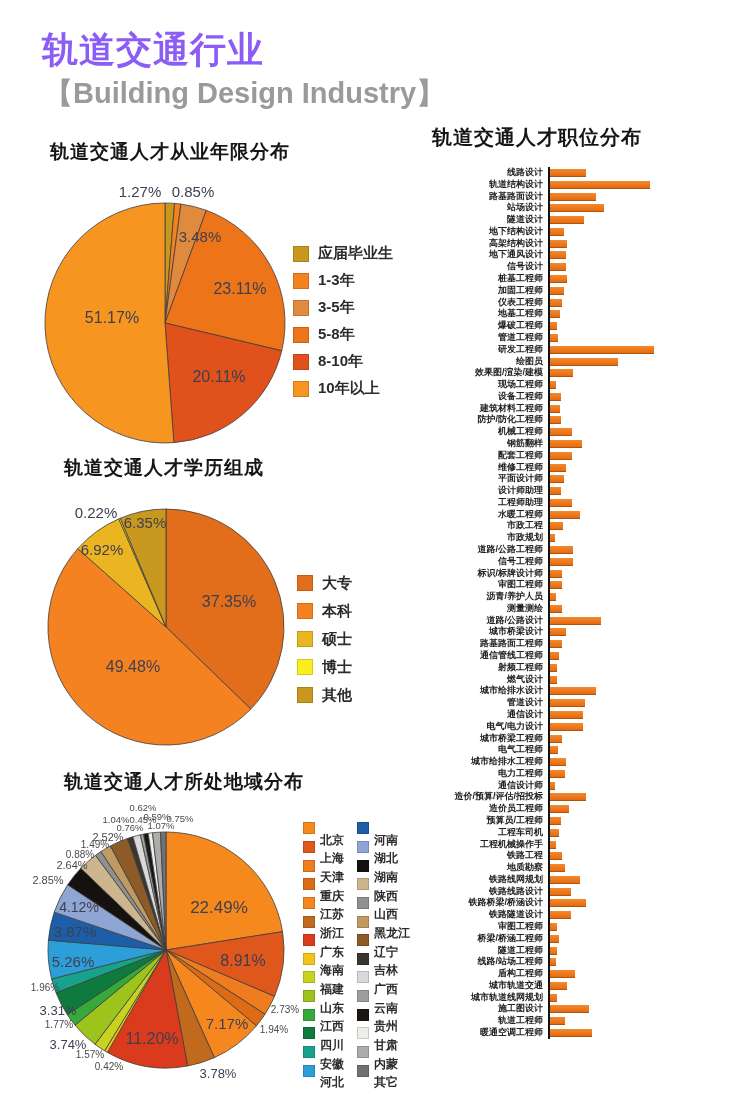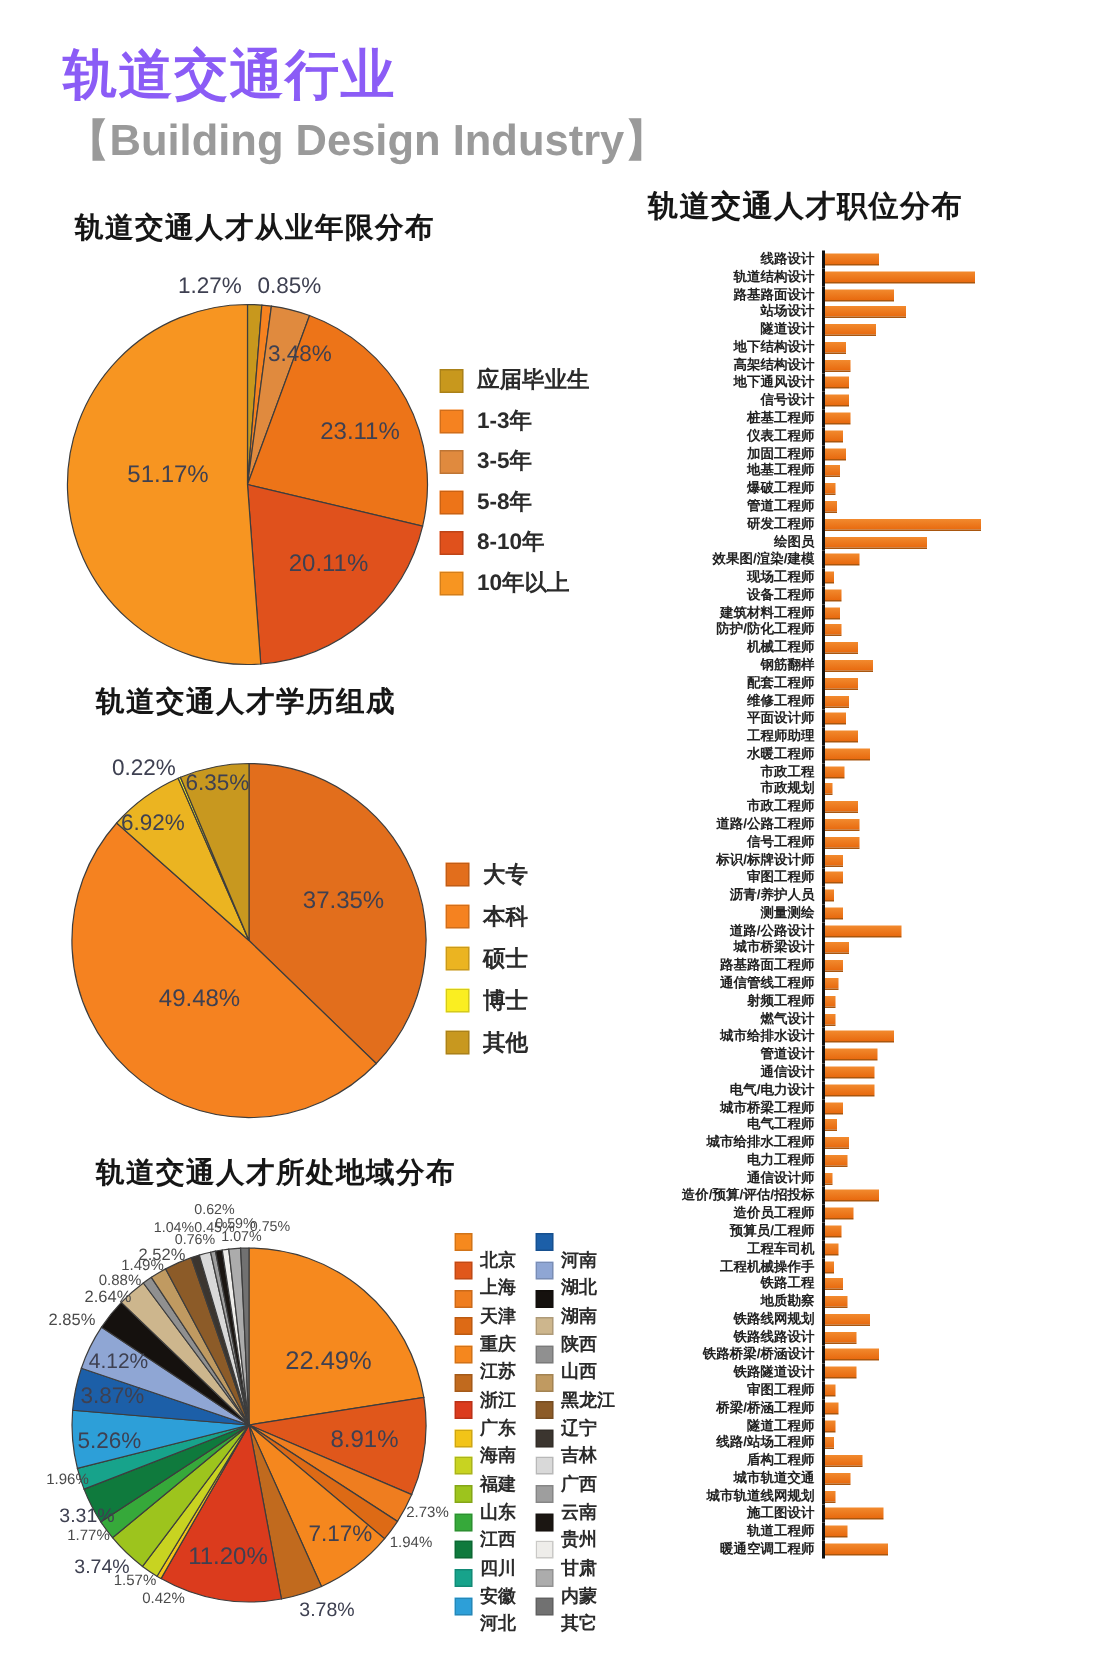--- a/index.html
+++ b/index.html
@@ -359,149 +359,149 @@
           <div class="bbar" style="width: 16px;"></div>
         </div>
       </div>
       <div class="brow">
         <div class="blabel">桩基工程师</div>
         <div class="bwrap">
           <div class="bbar" style="width: 17px;"></div>
         </div>
       </div>
       <div class="brow">
+        <div class="blabel">加固工程师</div>
+        <div class="bwrap">
+          <div class="bbar" style="width: 14px;"></div>
+        </div>
+      </div>
+      <div class="brow">
         <div class="blabel">仪表工程师</div>
         <div class="bwrap">
           <div class="bbar" style="width: 12px;"></div>
         </div>
       </div>
       <div class="brow">
-        <div class="blabel">加固工程师</div>
+        <div class="blabel">地基工程师</div>
+        <div class="bwrap">
+          <div class="bbar" style="width: 10px;"></div>
+        </div>
+      </div>
+      <div class="brow">
+        <div class="blabel">爆破工程师</div>
+        <div class="bwrap">
+          <div class="bbar" style="width: 7px;"></div>
+        </div>
+      </div>
+      <div class="brow">
+        <div class="blabel">管道工程师</div>
+        <div class="bwrap">
+          <div class="bbar" style="width: 8px;"></div>
+        </div>
+      </div>
+      <div class="brow">
+        <div class="blabel">研发工程师</div>
+        <div class="bwrap">
+          <div class="bbar" style="width: 104px;"></div>
+        </div>
+      </div>
+      <div class="brow">
+        <div class="blabel">绘图员</div>
+        <div class="bwrap">
+          <div class="bbar" style="width: 68px;"></div>
+        </div>
+      </div>
+      <div class="brow">
+        <div class="blabel">效果图/渲染/建模</div>
+        <div class="bwrap">
+          <div class="bbar" style="width: 23px;"></div>
+        </div>
+      </div>
+      <div class="brow">
+        <div class="blabel">现场工程师</div>
+        <div class="bwrap">
+          <div class="bbar" style="width: 6px;"></div>
+        </div>
+      </div>
+      <div class="brow">
+        <div class="blabel">设备工程师</div>
+        <div class="bwrap">
+          <div class="bbar" style="width: 11px;"></div>
+        </div>
+      </div>
+      <div class="brow">
+        <div class="blabel">建筑材料工程师</div>
+        <div class="bwrap">
+          <div class="bbar" style="width: 10px;"></div>
+        </div>
+      </div>
+      <div class="brow">
+        <div class="blabel">防护/防化工程师</div>
+        <div class="bwrap">
+          <div class="bbar" style="width: 11px;"></div>
+        </div>
+      </div>
+      <div class="brow">
+        <div class="blabel">机械工程师</div>
+        <div class="bwrap">
+          <div class="bbar" style="width: 22px;"></div>
+        </div>
+      </div>
+      <div class="brow">
+        <div class="blabel">钢筋翻样</div>
+        <div class="bwrap">
+          <div class="bbar" style="width: 32px;"></div>
+        </div>
+      </div>
+      <div class="brow">
+        <div class="blabel">配套工程师</div>
+        <div class="bwrap">
+          <div class="bbar" style="width: 22px;"></div>
+        </div>
+      </div>
+      <div class="brow">
+        <div class="blabel">维修工程师</div>
+        <div class="bwrap">
+          <div class="bbar" style="width: 16px;"></div>
+        </div>
+      </div>
+      <div class="brow">
+        <div class="blabel">平面设计师</div>
         <div class="bwrap">
           <div class="bbar" style="width: 14px;"></div>
         </div>
       </div>
       <div class="brow">
-        <div class="blabel">地基工程师</div>
-        <div class="bwrap">
-          <div class="bbar" style="width: 10px;"></div>
-        </div>
-      </div>
-      <div class="brow">
-        <div class="blabel">爆破工程师</div>
-        <div class="bwrap">
-          <div class="bbar" style="width: 7px;"></div>
-        </div>
-      </div>
-      <div class="brow">
-        <div class="blabel">管道工程师</div>
-        <div class="bwrap">
-          <div class="bbar" style="width: 8px;"></div>
-        </div>
-      </div>
-      <div class="brow">
-        <div class="blabel">研发工程师</div>
-        <div class="bwrap">
-          <div class="bbar" style="width: 104px;"></div>
-        </div>
-      </div>
-      <div class="brow">
-        <div class="blabel">绘图员</div>
-        <div class="bwrap">
-          <div class="bbar" style="width: 68px;"></div>
-        </div>
-      </div>
-      <div class="brow">
-        <div class="blabel">效果图/渲染/建模</div>
-        <div class="bwrap">
-          <div class="bbar" style="width: 23px;"></div>
-        </div>
-      </div>
-      <div class="brow">
-        <div class="blabel">现场工程师</div>
-        <div class="bwrap">
-          <div class="bbar" style="width: 6px;"></div>
-        </div>
-      </div>
-      <div class="brow">
-        <div class="blabel">设备工程师</div>
+        <div class="blabel">设计师助理</div>
         <div class="bwrap">
           <div class="bbar" style="width: 11px;"></div>
         </div>
       </div>
       <div class="brow">
-        <div class="blabel">建筑材料工程师</div>
-        <div class="bwrap">
-          <div class="bbar" style="width: 10px;"></div>
-        </div>
-      </div>
-      <div class="brow">
-        <div class="blabel">防护/防化工程师</div>
-        <div class="bwrap">
-          <div class="bbar" style="width: 11px;"></div>
-        </div>
-      </div>
-      <div class="brow">
-        <div class="blabel">机械工程师</div>
+        <div class="blabel">工程师助理</div>
         <div class="bwrap">
           <div class="bbar" style="width: 22px;"></div>
         </div>
       </div>
       <div class="brow">
-        <div class="blabel">钢筋翻样</div>
-        <div class="bwrap">
-          <div class="bbar" style="width: 32px;"></div>
-        </div>
-      </div>
-      <div class="brow">
-        <div class="blabel">配套工程师</div>
-        <div class="bwrap">
-          <div class="bbar" style="width: 22px;"></div>
-        </div>
-      </div>
-      <div class="brow">
-        <div class="blabel">维修工程师</div>
-        <div class="bwrap">
-          <div class="bbar" style="width: 16px;"></div>
-        </div>
-      </div>
-      <div class="brow">
-        <div class="blabel">平面设计师</div>
-        <div class="bwrap">
-          <div class="bbar" style="width: 14px;"></div>
-        </div>
-      </div>
-      <div class="brow">
-        <div class="blabel">工程师助理</div>
-        <div class="bwrap">
-          <div class="bbar" style="width: 22px;"></div>
-        </div>
-      </div>
-      <div class="brow">
         <div class="blabel">水暖工程师</div>
         <div class="bwrap">
           <div class="bbar" style="width: 30px;"></div>
         </div>
       </div>
       <div class="brow">
         <div class="blabel">市政工程</div>
         <div class="bwrap">
           <div class="bbar" style="width: 13px;"></div>
         </div>
       </div>
       <div class="brow">
         <div class="blabel">市政规划</div>
         <div class="bwrap">
           <div class="bbar" style="width: 5px;"></div>
-        </div>
-      </div>
-      <div class="brow">
-        <div class="blabel">市政工程师</div>
-        <div class="bwrap">
-          <div class="bbar" style="width: 22px;"></div>
         </div>
       </div>
       <div class="brow">
         <div class="blabel">道路/公路工程师</div>
         <div class="bwrap">
           <div class="bbar" style="width: 23px;"></div>
         </div>
       </div>
       <div class="brow">
         <div class="blabel">信号工程师</div>

